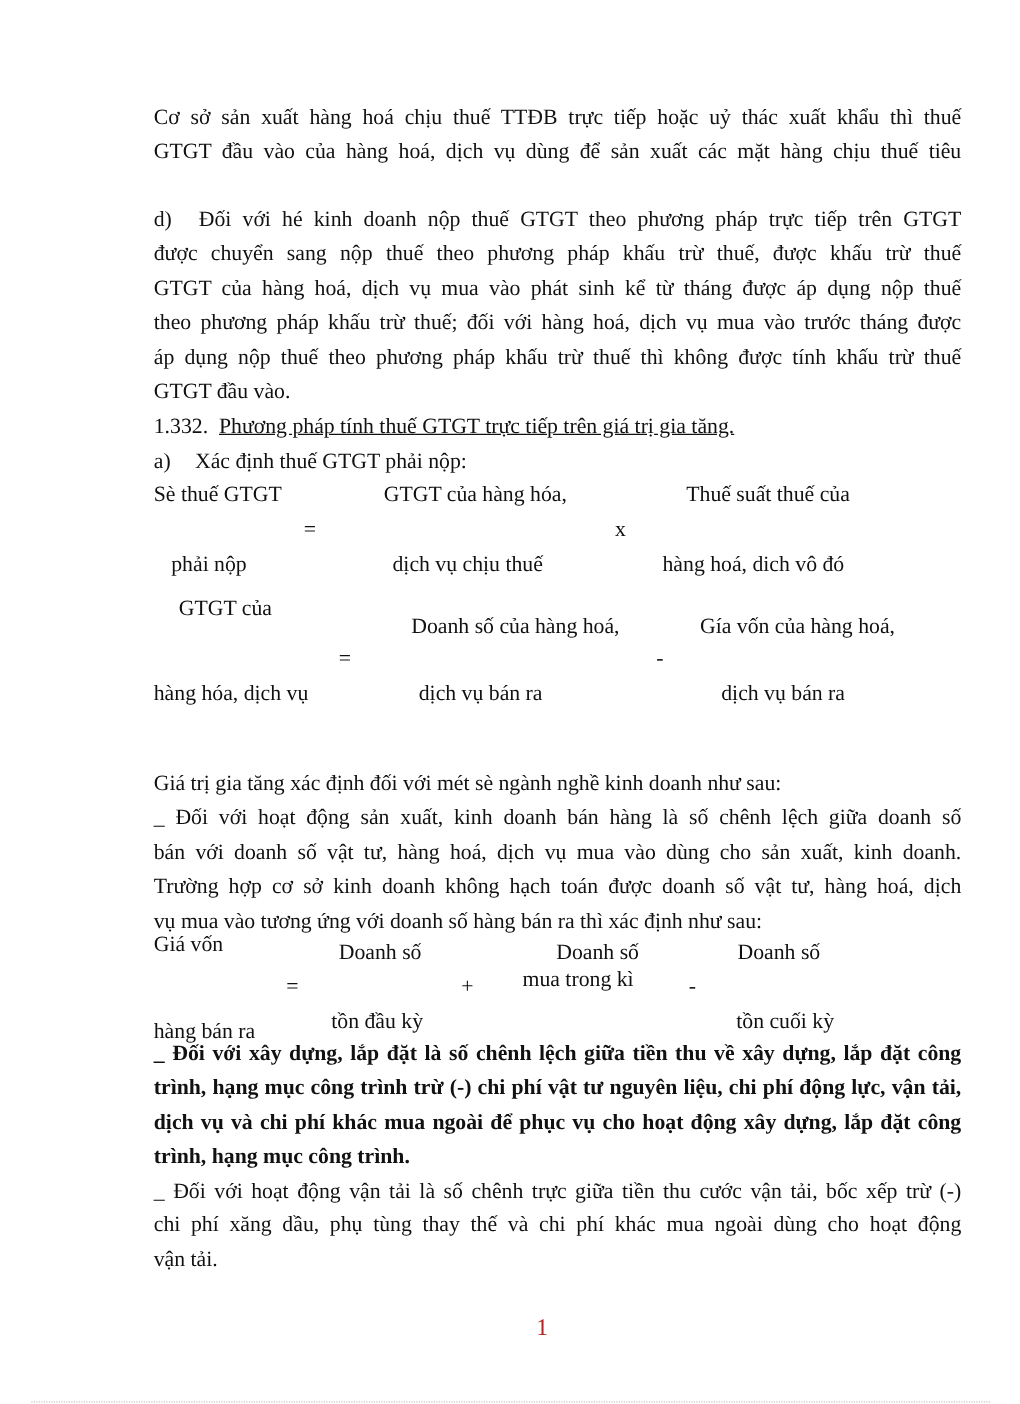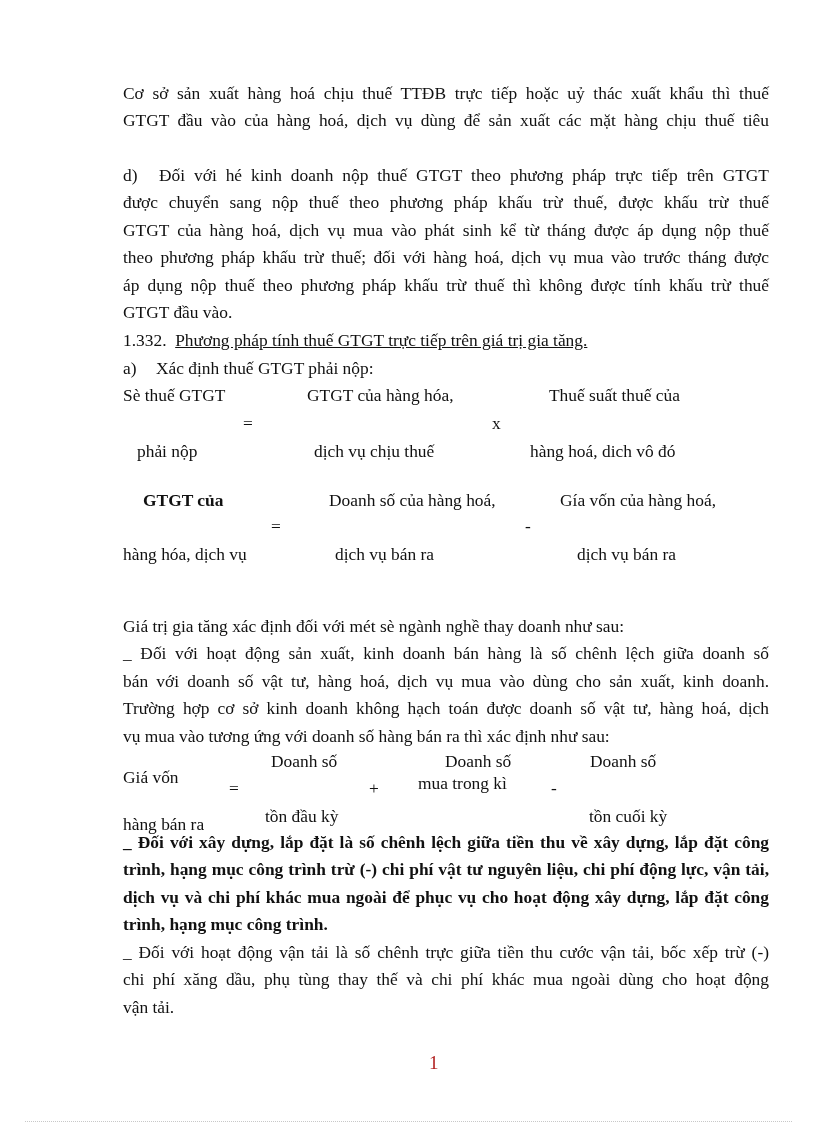--- a/index.html
+++ b/index.html
@@ -64,40 +64,40 @@
     <div class="line" style="left:307px; top:384px;">GTGT của hàng hóa,</div>
     <div class="line" style="left:549px; top:384px;">Thuế suất thuế của</div>
     <div class="line" style="left:243px; top:412px;">=</div>
     <div class="line" style="left:492px; top:412px;">x</div>
     <div class="line" style="left:137px; top:440px;">phải nộp</div>
     <div class="line" style="left:314px; top:440px;">dịch vụ chịu thuế</div>
     <div class="line" style="left:530px; top:440px;">hàng hoá, dich vô đó</div>
   </div>
 
   <div>
-    <div class="line" style="left:143px; top:489px;font-weight:bold;">GTGT của</div>
+    <div class="line" style="left:143px; top:475px;">GTGT của</div>
     <div class="line" style="left:329px; top:489px;">Doanh số của hàng hoá,</div>
     <div class="line" style="left:560px; top:489px;">Gía vốn của hàng hoá,</div>
     <div class="line" style="left:271px; top:515px;">=</div>
     <div class="line" style="left:525px; top:515px;">-</div>
     <div class="line" style="left:123px; top:543px;">hàng hóa, dịch vụ</div>
     <div class="line" style="left:335px; top:543px;">dịch vụ bán ra</div>
     <div class="line" style="left:577px; top:543px;">dịch vụ bán ra</div>
   </div>
 
   <div class="para" style="top:613px;">
-    <span class="last">Giá trị gia tăng xác định đối với mét sè ngành nghề thay doanh như sau:</span>
+    <span class="last">Giá trị gia tăng xác định đối với mét sè ngành nghề kinh doanh như sau:</span>
     <span class="just">_ Đối với hoạt động sản xuất, kinh doanh bán hàng là số chênh lệch giữa doanh số</span>
     <span class="just">bán với doanh số vật tư, hàng hoá, dịch vụ mua vào dùng cho sản xuất, kinh doanh.</span>
     <span class="just">Trường hợp cơ sở kinh doanh không hạch toán được doanh số vật tư, hàng hoá, dịch</span>
     <span class="last">vụ mua vào tương ứng với doanh số hàng bán ra thì xác định như sau:</span>
   </div>
 
   <div>
-    <div class="line" style="left:123px; top:766px;">Giá vốn</div>
+    <div class="line" style="left:123px; top:744px;">Giá vốn</div>
     <div class="line" style="left:271px; top:750px;">Doanh số</div>
     <div class="line" style="left:445px; top:750px;">Doanh số</div>
     <div class="line" style="left:590px; top:750px;">Doanh số</div>
     <div class="line" style="left:229px; top:777px;">=</div>
     <div class="line" style="left:369px; top:777px;">+</div>
     <div class="line" style="left:551px; top:777px;">-</div>
     <div class="line" style="left:123px; top:813px;">hàng bán ra</div>
     <div class="line" style="left:265px; top:805px;">tồn đầu kỳ</div>
     <div class="line" style="left:418px; top:772px;">mua trong kì</div>
     <div class="line" style="left:589px; top:805px;">tồn cuối kỳ</div>

